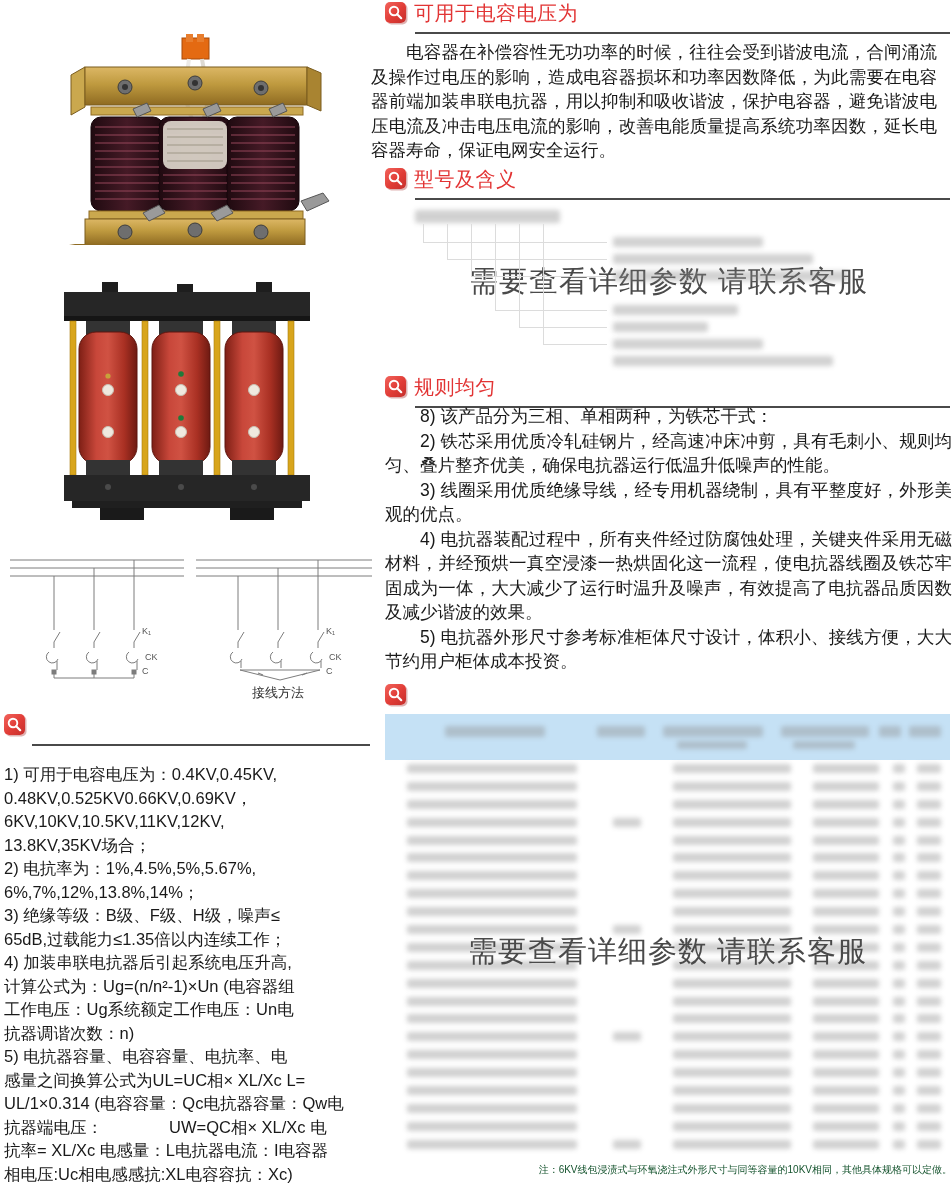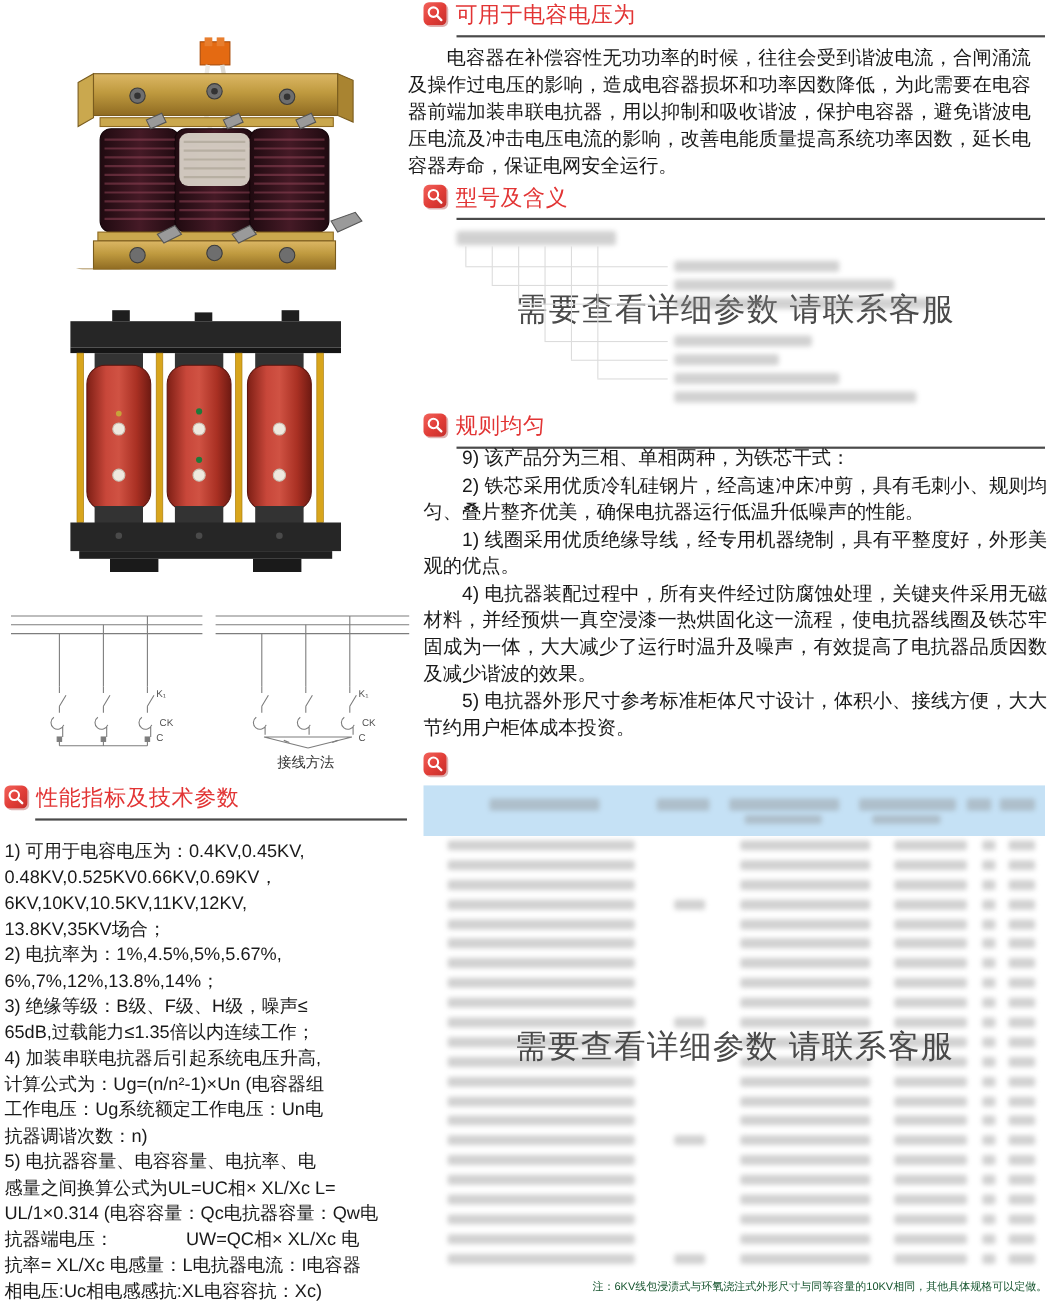--- a/index.html
+++ b/index.html
@@ -211,21 +211,20 @@
     <text x="250" y="149" font-size="13" fill="#333">接线方法</text>
   </svg>
 
   <div class="sec" style="left:4px;top:714px;width:372px;">
     <span class="sec-icon">
       <svg viewBox="0 0 21 21">
           <circle cx="9" cy="9" r="4.3" fill="none" stroke="#fff" stroke-width="1.9"></circle>
           <line x1="12.2" y1="12.2" x2="16.2" y2="16.2" stroke="#fff" stroke-width="2.2" stroke-linecap="round"></line>
         </svg>
     </span>
-    <span class="sec-title">性能指标及技术参数</span>
     <div class="sec-line" style="left:28px;right:6px;"></div>
   </div>
 
   <div class="tech-txt" style="left:4px;top:763px;width:374px;">1) 可用于电容电压为：0.4KV,0.45KV,
 0.48KV,0.525KV0.66KV,0.69KV，
 6KV,10KV,10.5KV,11KV,12KV,
 13.8KV,35KV场合；
 2) 电抗率为：1%,4.5%,5%,5.67%,
 6%,7%,12%,13.8%,14%；
 3) 绝缘等级：B级、F级、H级，噪声≤
@@ -293,23 +292,23 @@
     <span class="sec-icon">
       <svg viewBox="0 0 21 21">
           <circle cx="9" cy="9" r="4.3" fill="none" stroke="#fff" stroke-width="1.9"></circle>
           <line x1="12.2" y1="12.2" x2="16.2" y2="16.2" stroke="#fff" stroke-width="2.2" stroke-linecap="round"></line>
         </svg>
     </span>
     <span class="sec-title">规则均匀</span>
     <div class="sec-line"></div>
   </div>
   <div class="body-txt" style="left:385px;top:404px;width:567px;">
-    <p>9) 该产品分为三相、单相两种，为铁芯干式：</p>
+    <p>8) 该产品分为三相、单相两种，为铁芯干式：</p>
     <p>2) 铁芯采用优质冷轧硅钢片，经高速冲床冲剪，具有毛刺小、规则均匀、叠片整齐优美，确保电抗器运行低温升低噪声的性能。</p>
-    <p>1) 线圈采用优质绝缘导线，经专用机器绕制，具有平整度好，外形美观的优点。</p>
+    <p>3) 线圈采用优质绝缘导线，经专用机器绕制，具有平整度好，外形美观的优点。</p>
     <p>4) 电抗器装配过程中，所有夹件经过防腐蚀处理，关键夹件采用无磁材料，并经预烘一真空浸漆一热烘固化这一流程，使电抗器线圈及铁芯牢固成为一体，大大减少了运行时温升及噪声，有效提高了电抗器品质因数及减少谐波的效果。</p>
     <p>5) 电抗器外形尺寸参考标准柜体尺寸设计，体积小、接线方便，大大节约用户柜体成本投资。</p>
   </div>
 
   <div class="sec" style="left:385px;top:684px;width:567px;">
     <span class="sec-icon">
       <svg viewBox="0 0 21 21">
           <circle cx="9" cy="9" r="4.3" fill="none" stroke="#fff" stroke-width="1.9"></circle>
           <line x1="12.2" y1="12.2" x2="16.2" y2="16.2" stroke="#fff" stroke-width="2.2" stroke-linecap="round"></line>
         </svg>

